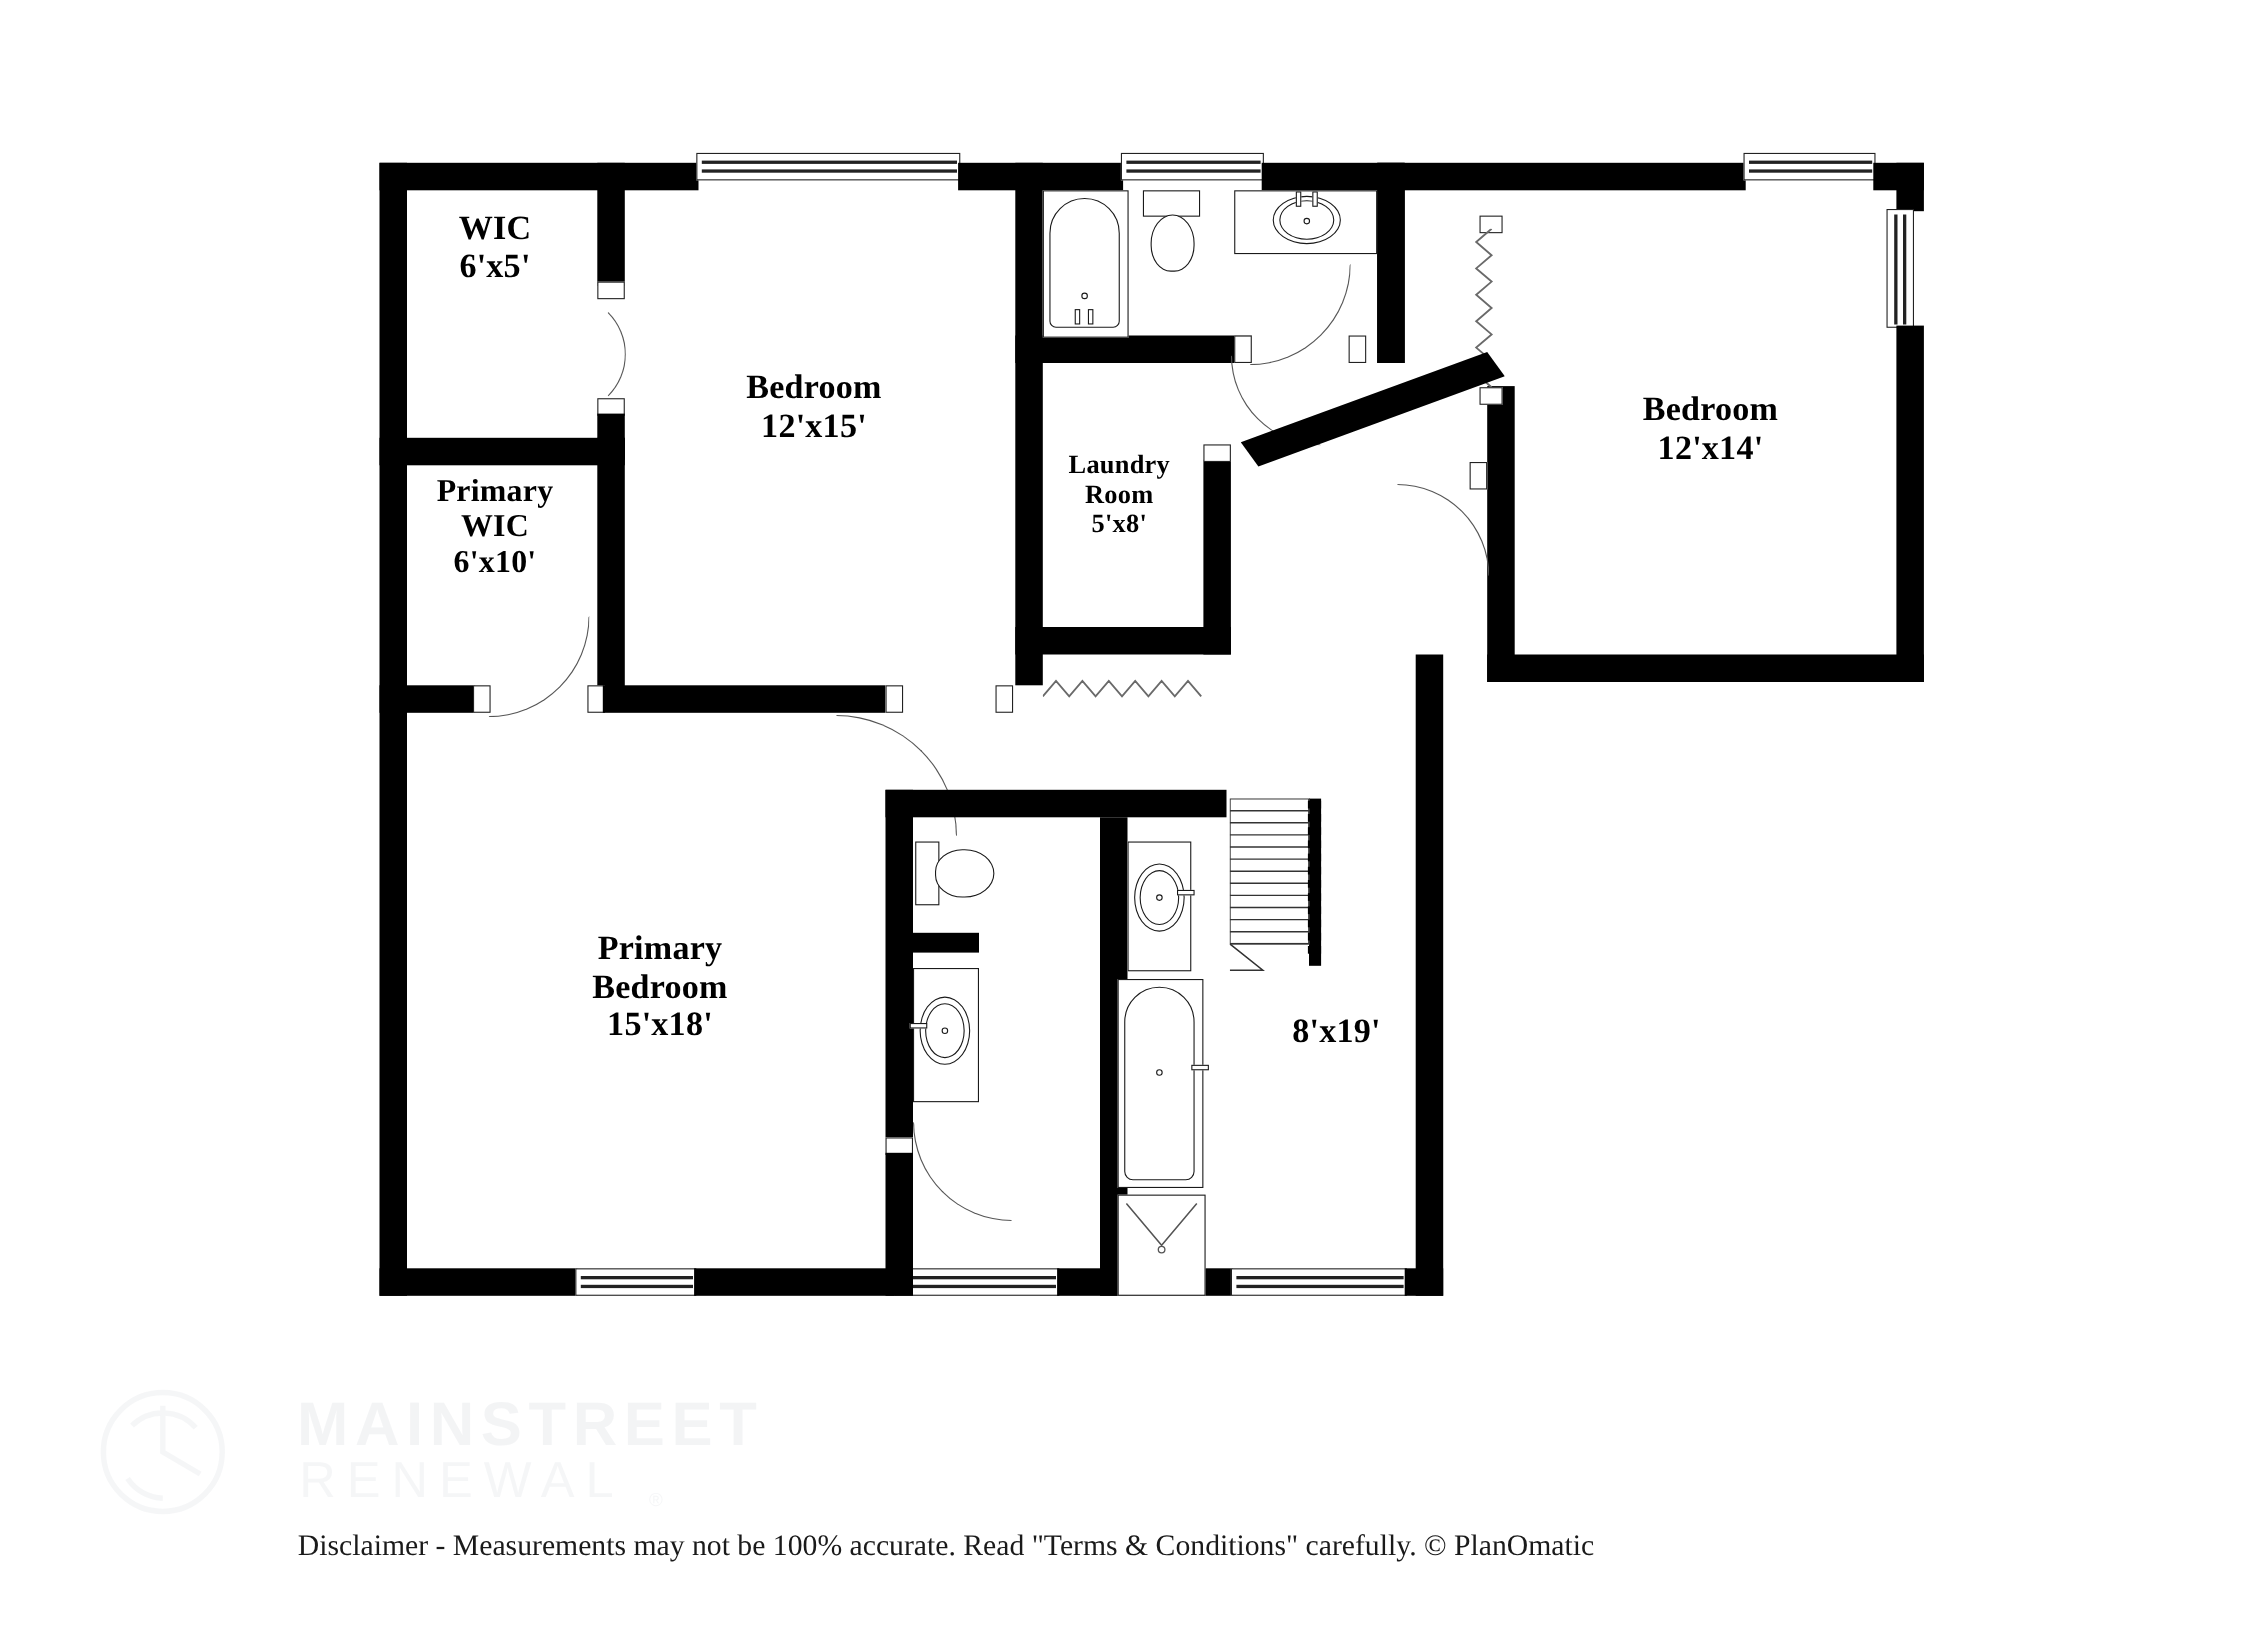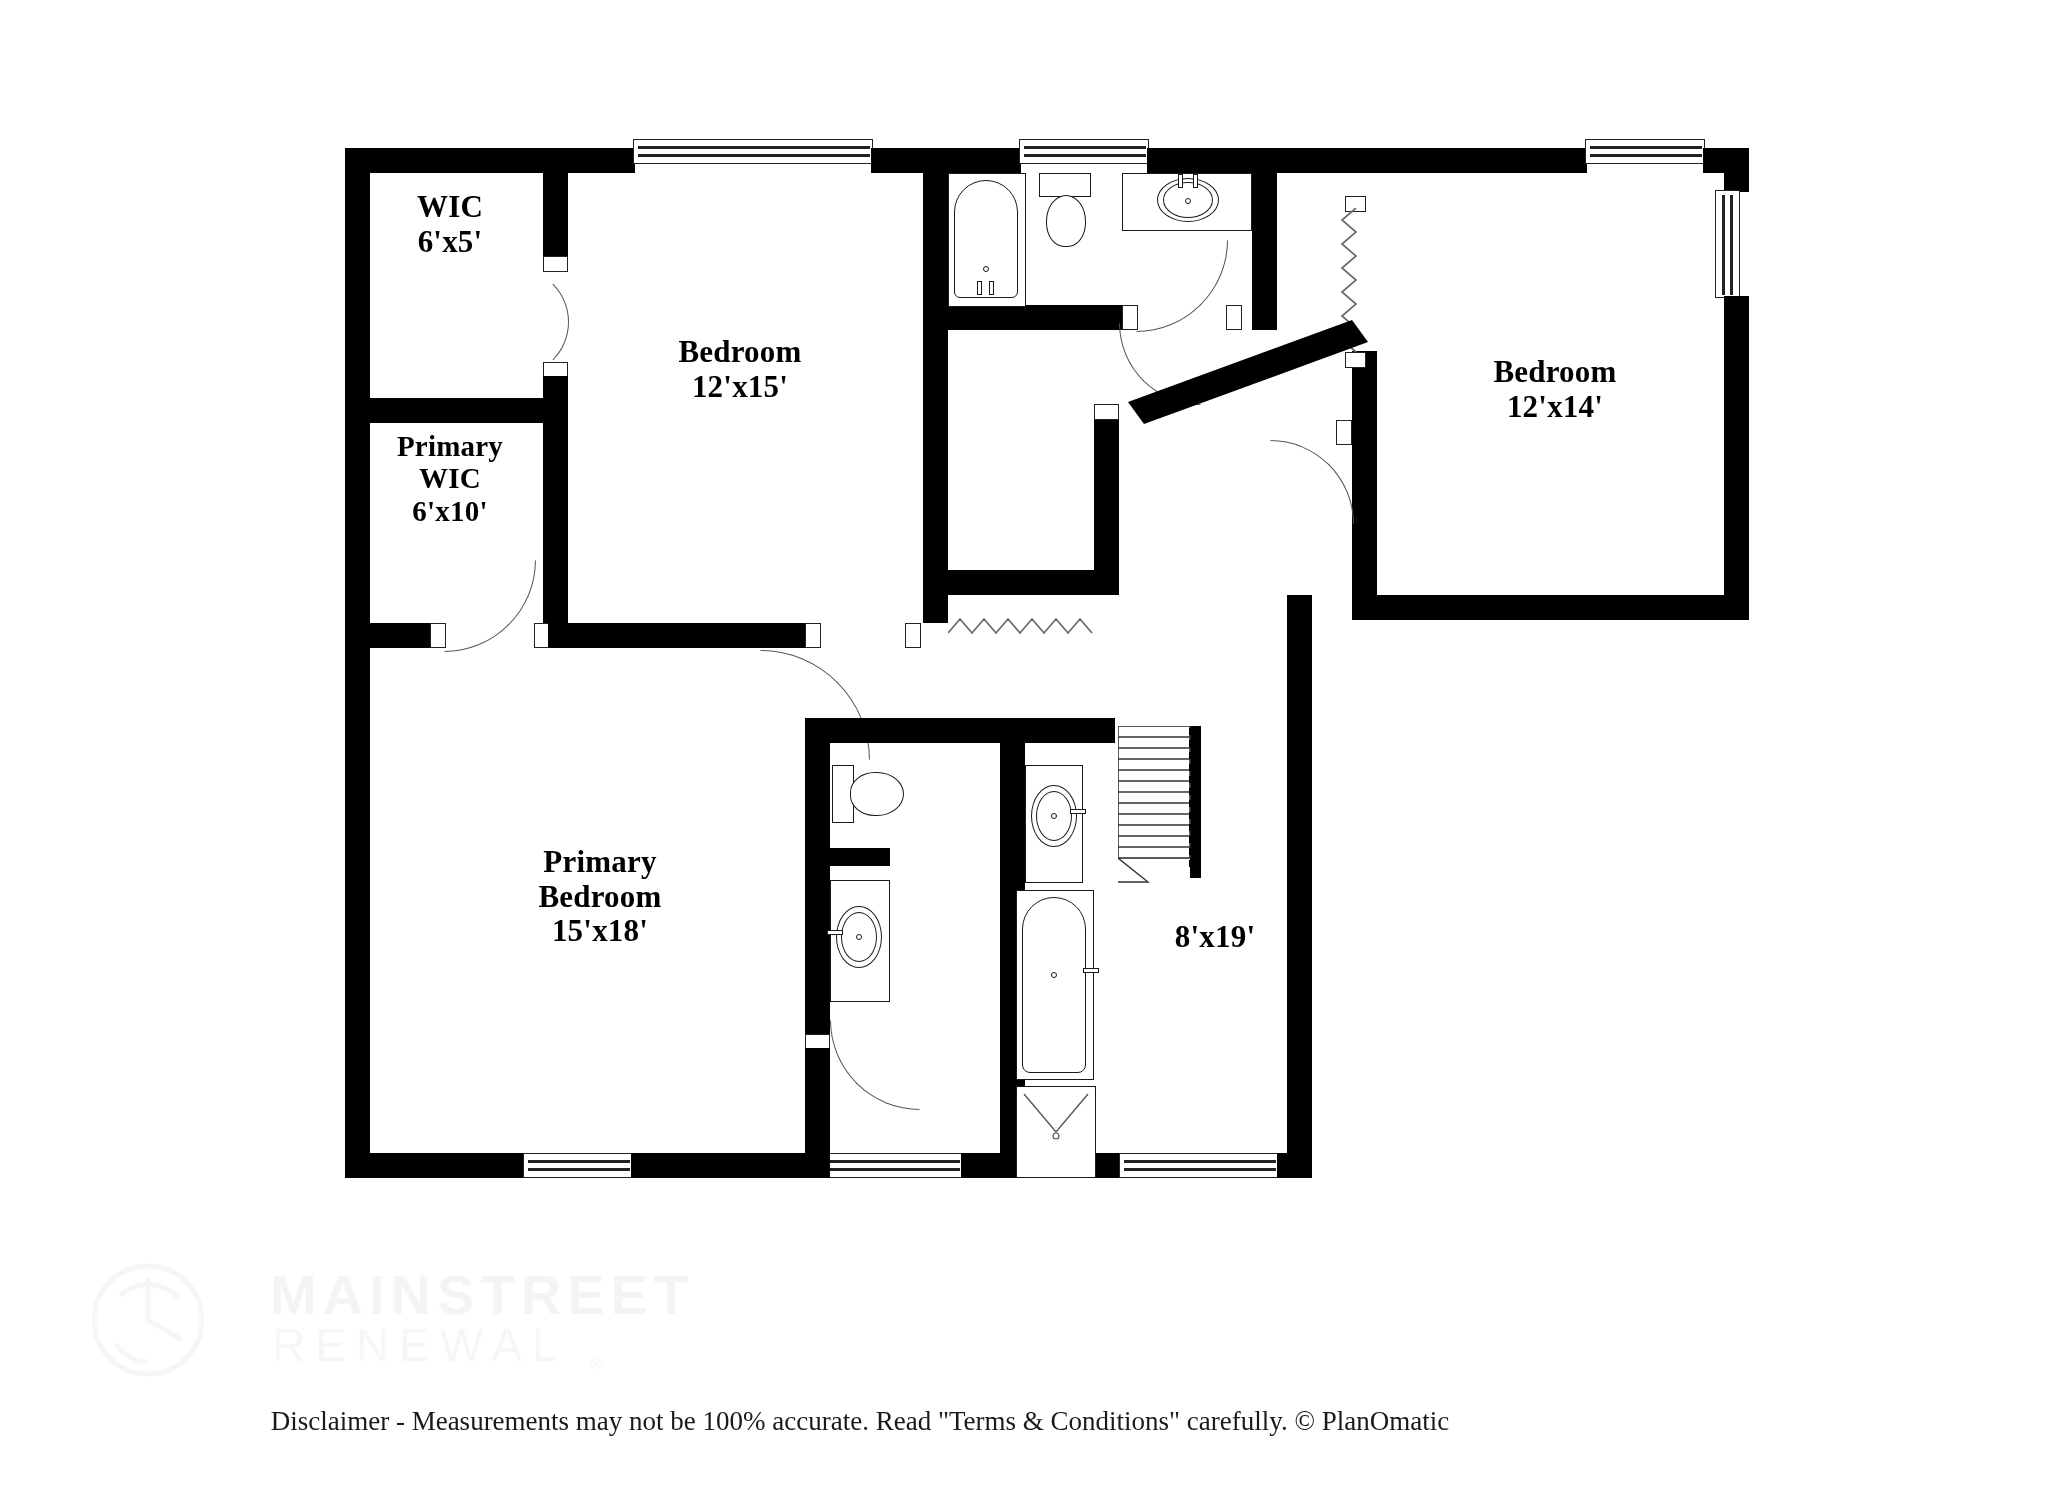--- a/index.html
+++ b/index.html
@@ -25,21 +25,21 @@
   .swing{position:absolute;border:1.5px solid #555;border-radius:50%;background:transparent;box-sizing:border-box;}
 
   
   .win{position:absolute;background:#fff;border:1.5px solid #222;box-sizing:border-box;}
   .win .bar{position:absolute;background:#222;}
 
   
   .jamb{position:absolute;background:#fff;border:1.5px solid #222;box-sizing:border-box;}
 
   
-  #footer{position:absolute;left:0;top:1390px;width:1720px;text-align:center;font-family:"Liberation Serif",serif;font-size:27px;color:#1a1a1a;margin-top:16px;}
+  #footer{position:absolute;left:0;top:1390px;width:1720px;text-align:center;font-family:"Liberation Serif",serif;font-size:27px;color:#1a1a1a;}
 
   
   #wm{position:absolute;left:70px;top:1258px;width:720px;height:130px;opacity:.30;}
   #wm .wmtxt{position:absolute;left:200px;top:4px;font-family:"Liberation Sans",sans-serif;font-weight:bold;font-size:56px;letter-spacing:6px;color:#d9dce0;}
   #wm .wmtxt2{position:absolute;left:202px;top:60px;font-family:"Liberation Sans",sans-serif;font-weight:300;font-size:46px;letter-spacing:10px;color:#dfe2e6;}
   #wm .wmr{position:absolute;left:520px;top:96px;font-size:17px;color:#dfe2e6;font-family:"Liberation Sans",sans-serif;}
 </style>
 </head>
 <body>
 
@@ -241,20 +241,23 @@
     </g>
   </svg>
 
   <div class="lbl big" style="left:355px;top:190px;width:190px;">WIC
 6'x5'</div>
   <div class="lbl mid" style="left:350px;top:430px;width:200px;">Primary
 WIC
 6'x10'</div>
   <div class="lbl big" style="left:580px;top:335px;width:320px;">Bedroom
 12'x15'</div>
+  <div class="lbl sm" style="left:925px;top:410px;width:185px;">Laundry
+Room
+5'x8'</div>
   <div class="lbl big" style="left:1390px;top:355px;width:330px;">Bedroom
 12'x14'</div>
   <div class="lbl big" style="left:440px;top:845px;width:320px;">Primary
 Bedroom
 15'x18'</div>
   <div class="lbl big" style="left:1125px;top:920px;width:180px;">8'x19'</div>
 
 </div>
 
 <div id="wm">

